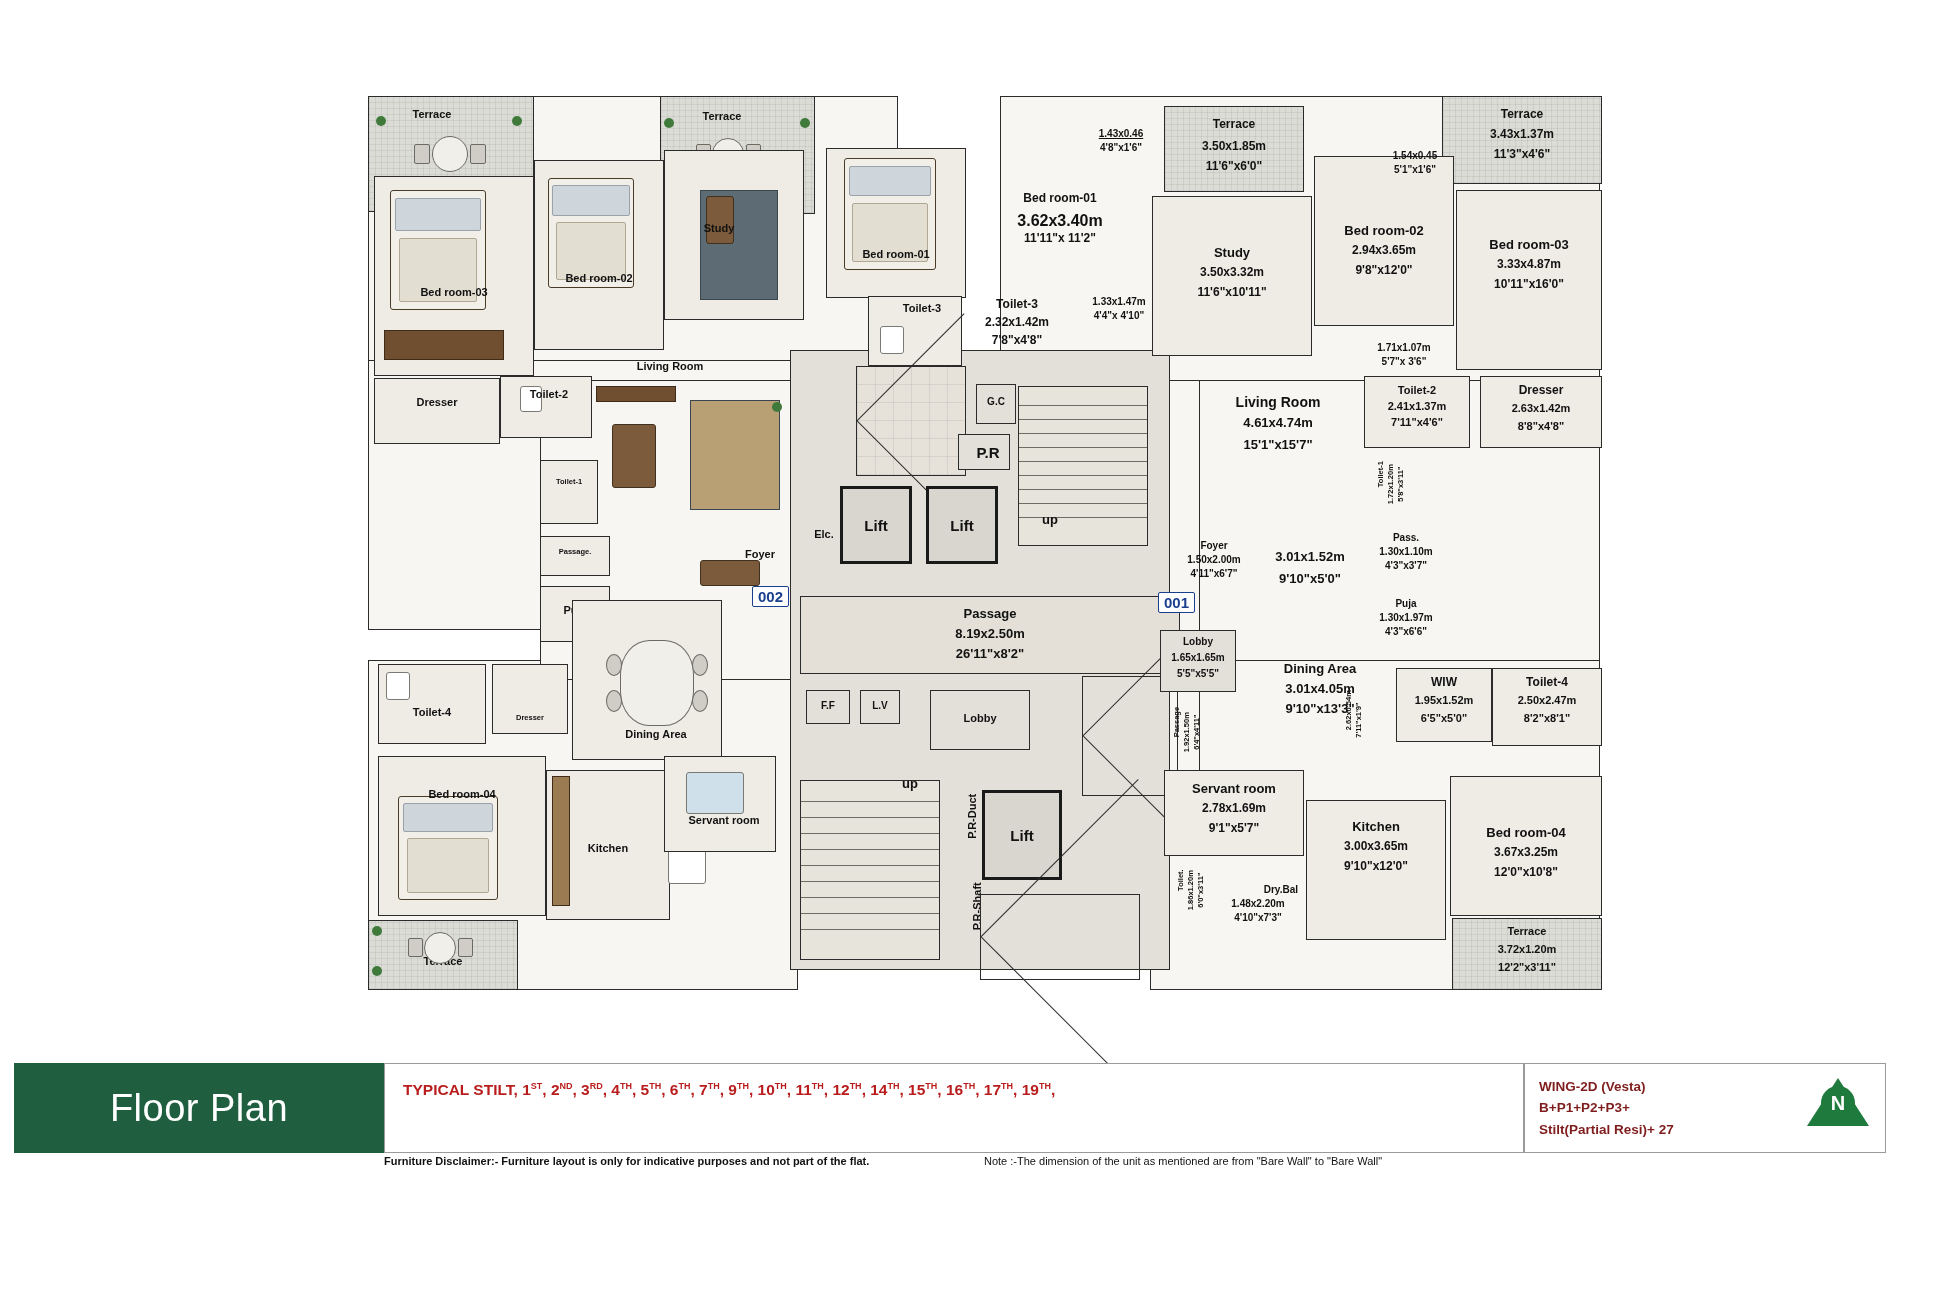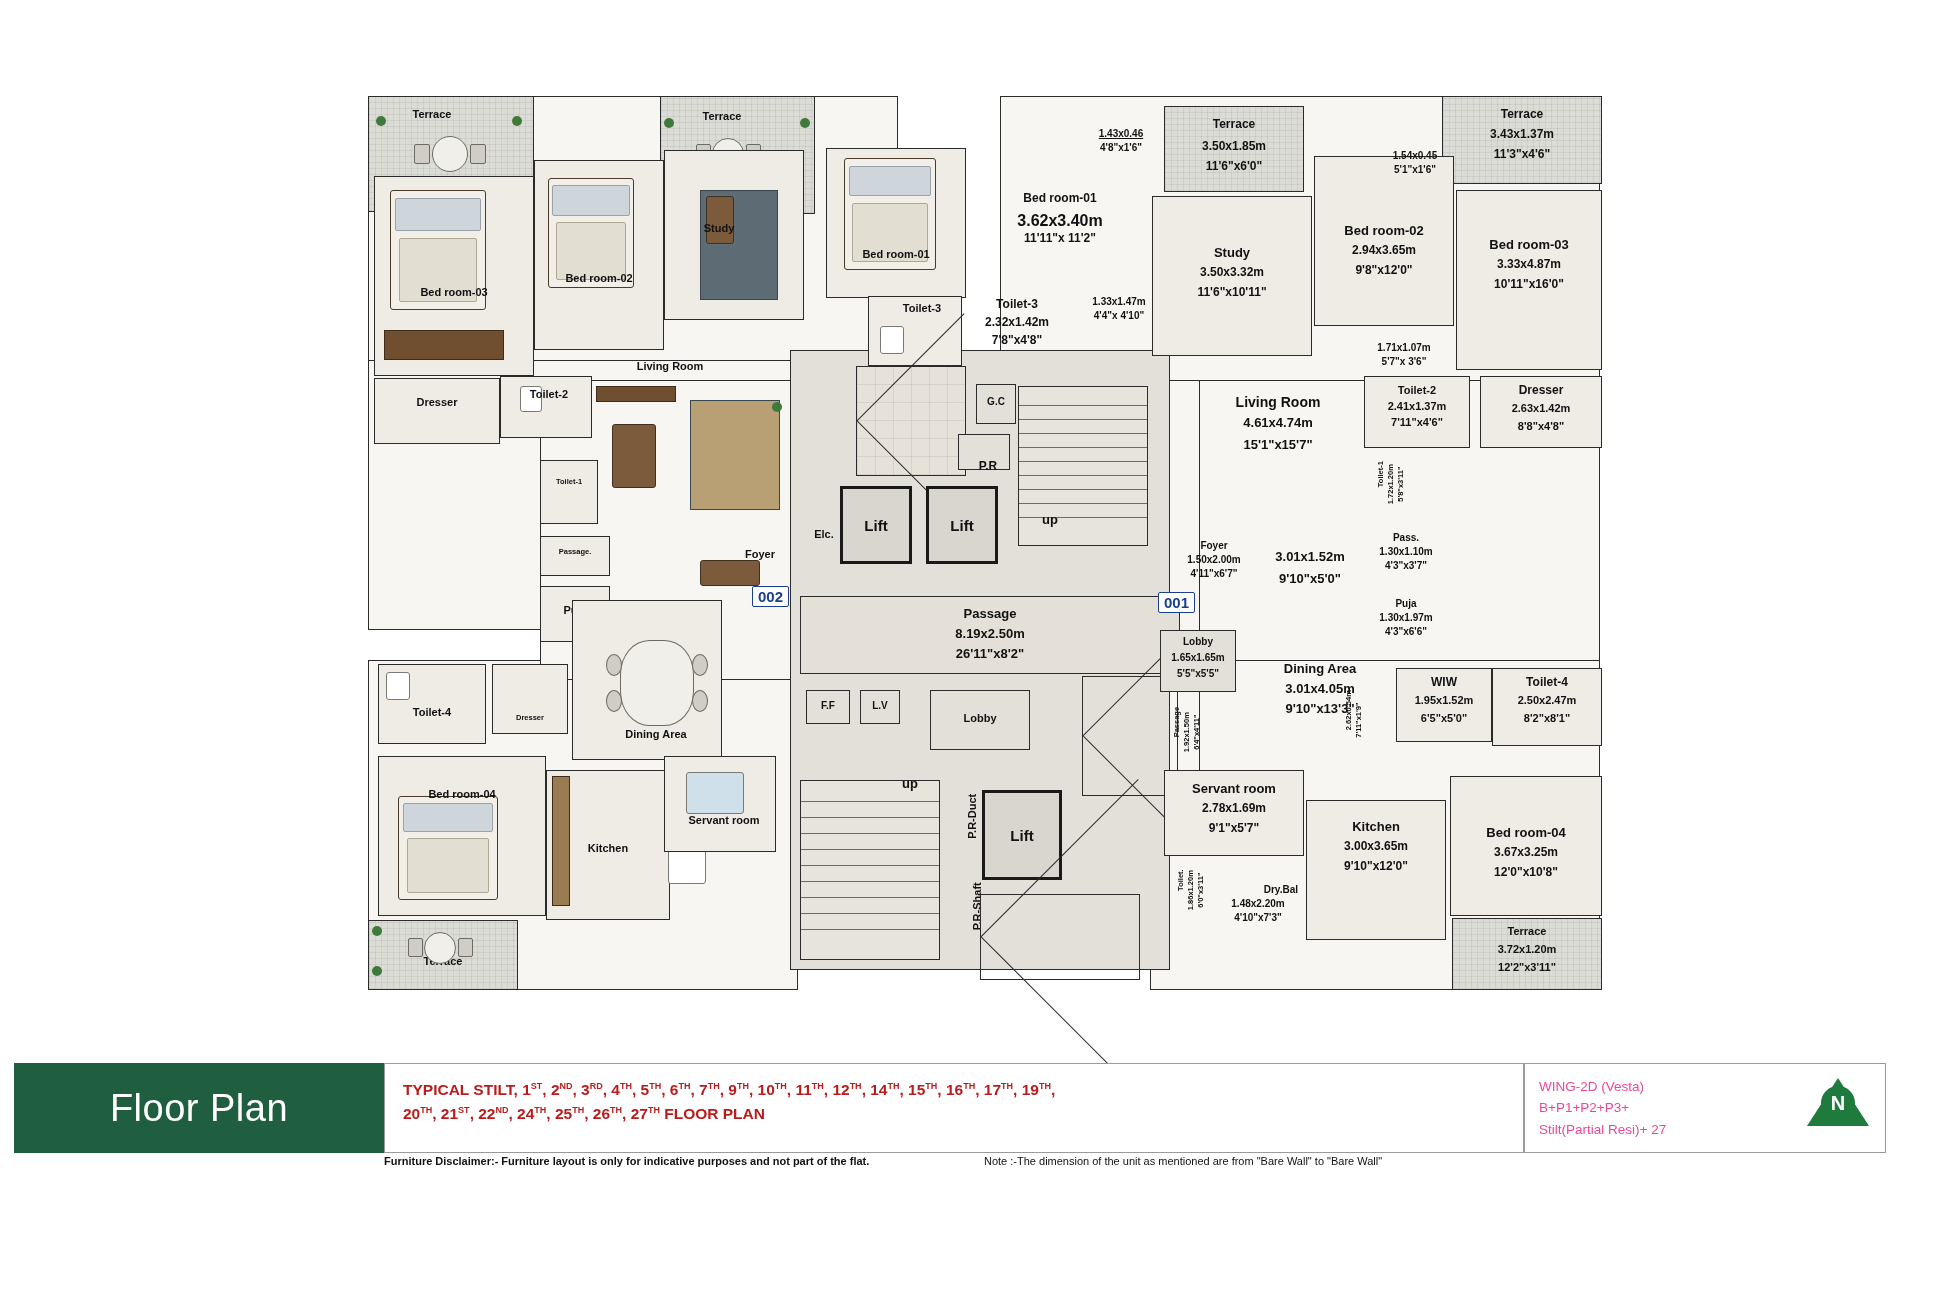--- a/index.html
+++ b/index.html
@@ -47,21 +47,21 @@
   
   #titlebar{position:absolute;left:14px;top:1063px;width:1872px;height:90px;}
   .greenbox{position:absolute;left:0;top:0;width:370px;height:90px;background:#1f5f3f;
             display:flex;align-items:center;justify-content:center;}
   .greenbox span{color:#fff;font-size:38px;font-weight:400;letter-spacing:.5px;}
   .midbox{position:absolute;left:370px;top:0;width:1140px;height:90px;background:#fff;border:1px solid #9a9a9a;box-sizing:border-box;padding:14px 18px;}
   .midbox .line{font-size:15.5px;font-weight:700;color:#b91c1c;line-height:1.55;}
   sup{font-size:9px;}
   .rightbox{position:absolute;left:1510px;top:0;width:362px;height:90px;background:#fff;border:1px solid #9a9a9a;box-sizing:border-box;
             display:flex;align-items:center;padding-left:14px;}
-  .rightbox .rl{font-size:13.5px;font-weight:400;color:#ec4899;line-height:1.6;}
+  .rightbox .rl{font-size:13.5px;font-weight:700;color:#7f1d1d;line-height:1.6;}
   .compass{position:absolute;right:16px;top:14px;width:62px;height:62px;}
   .compass .tri{position:absolute;left:0;top:0;width:0;height:0;border-left:31px solid transparent;border-right:31px solid transparent;border-bottom:48px solid #1f7a3d;}
   .compass .circ{position:absolute;left:14px;top:8px;width:34px;height:34px;border-radius:50%;background:#1f7a3d;color:#fff;
                  display:flex;align-items:center;justify-content:center;font-weight:700;font-size:20px;}
   #disclaimer{position:absolute;left:384px;top:1155px;width:1500px;font-size:11px;font-weight:700;color:#111;}
   #disclaimer .n2{position:absolute;left:600px;top:0;font-weight:400;}
 </style>
 </head>
 <body>
 
@@ -203,21 +203,21 @@
   <div class="lbl sm" style="left:664px;top:814px;width:120px;">Servant room</div>
 
   <div class="unitno" style="left:752px;top:586px;">002</div>
 
   <div class="tilefloor" style="left:856px;top:366px;width:110px;height:110px;border:1px solid #2b2b2b;"></div>
   <div class="xbox" style="left:856px;top:366px;width:110px;height:110px;"></div>
 
   <div class="room grey" style="left:976px;top:384px;width:40px;height:40px;"></div>
   <div class="lbl xtiny" style="left:976px;top:396px;width:40px;font-size:10px;">G.C</div>
   <div class="room grey" style="left:958px;top:434px;width:52px;height:36px;"></div>
-  <div class="lbl tiny" style="left:958px;top:460px;width:60px;font-size:12px;">P.R</div>
+  <div class="lbl tiny" style="left:958px;top:444px;width:60px;font-size:15px;">P.R</div>
 
   <div class="lift" style="left:840px;top:486px;width:72px;height:78px;">
     <span>Lift</span>
   </div>
   <div class="lift" style="left:926px;top:486px;width:72px;height:78px;">
     <span>Lift</span>
   </div>
   <div class="lbl tiny" style="left:804px;top:528px;width:40px;font-size:11px;">Elc.</div>
 
   <div class="stair" style="left:1018px;top:386px;width:130px;height:160px;">
@@ -380,23 +380,20 @@
   <div class="lbl xtiny" style="left:1356px;top:342px;width:96px;font-size:10px;">1.71x1.07m</div>
   <div class="lbl xtiny" style="left:1356px;top:356px;width:96px;font-size:10px;">5'7"x 3'6"</div>
 
   <div id="titlebar">
     <div class="greenbox">
       <span>Floor Plan</span>
     </div>
     <div class="midbox">
       <div class="line">
         <span>TYPICAL STILT, 1</span><sup>ST</sup>, 2<sup>ND</sup>, 3<sup>RD</sup>, 4<sup>TH</sup>, 5<sup>TH</sup>, 6<sup>TH</sup>, 7<sup>TH</sup>, 9<sup>TH</sup>, 10<sup>TH</sup>, 11<sup>TH</sup>, 12<sup>TH</sup>, 14<sup>TH</sup>, 15<sup>TH</sup>, 16<sup>TH</sup>, 17<sup>TH</sup>, 19<sup>TH</sup>,
-      </div>
-      <div class="line">
-        20<sup>TH</sup>, 21<sup>ST</sup>, 22<sup>ND</sup>, 24<sup>TH</sup>, 25<sup>TH</sup>, 26<sup>TH</sup>, 27<sup>TH</sup> FLOOR PLAN
       </div>
     </div>
     <div class="rightbox">
       <div class="rl">
         <div>WING-2D (Vesta)</div>
         <div>B+P1+P2+P3+</div>
         <div>Stilt(Partial Resi)+ 27</div>
       </div>
       <div class="compass">
         <div class="tri"></div>

